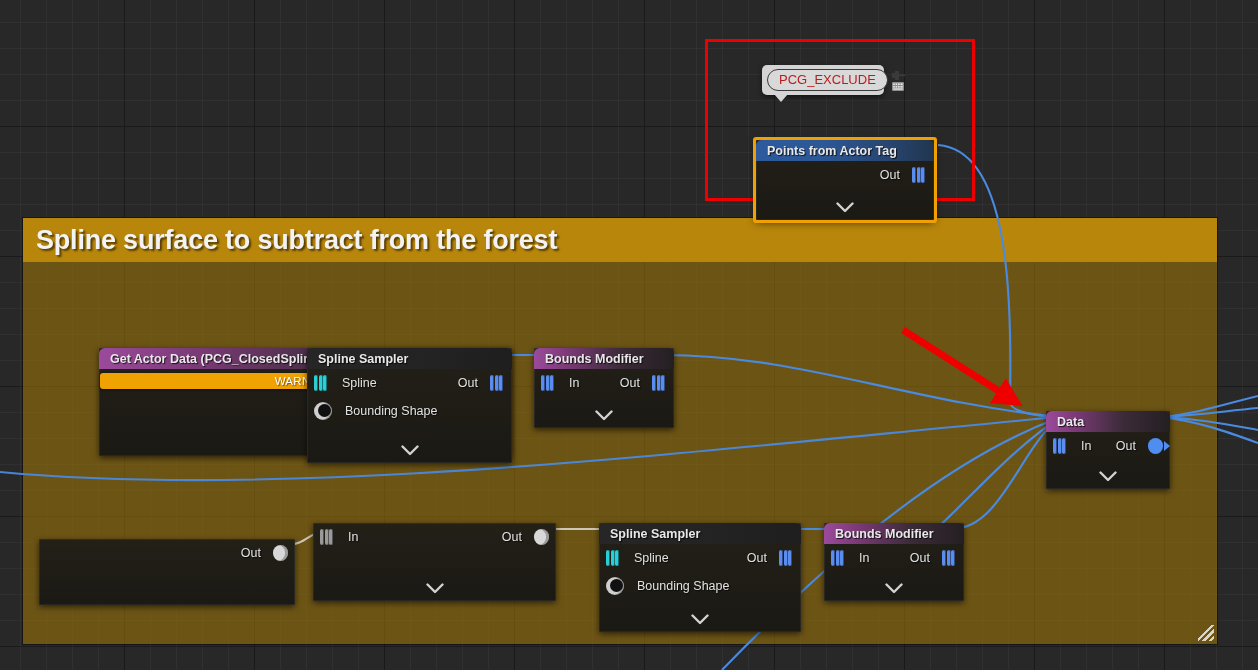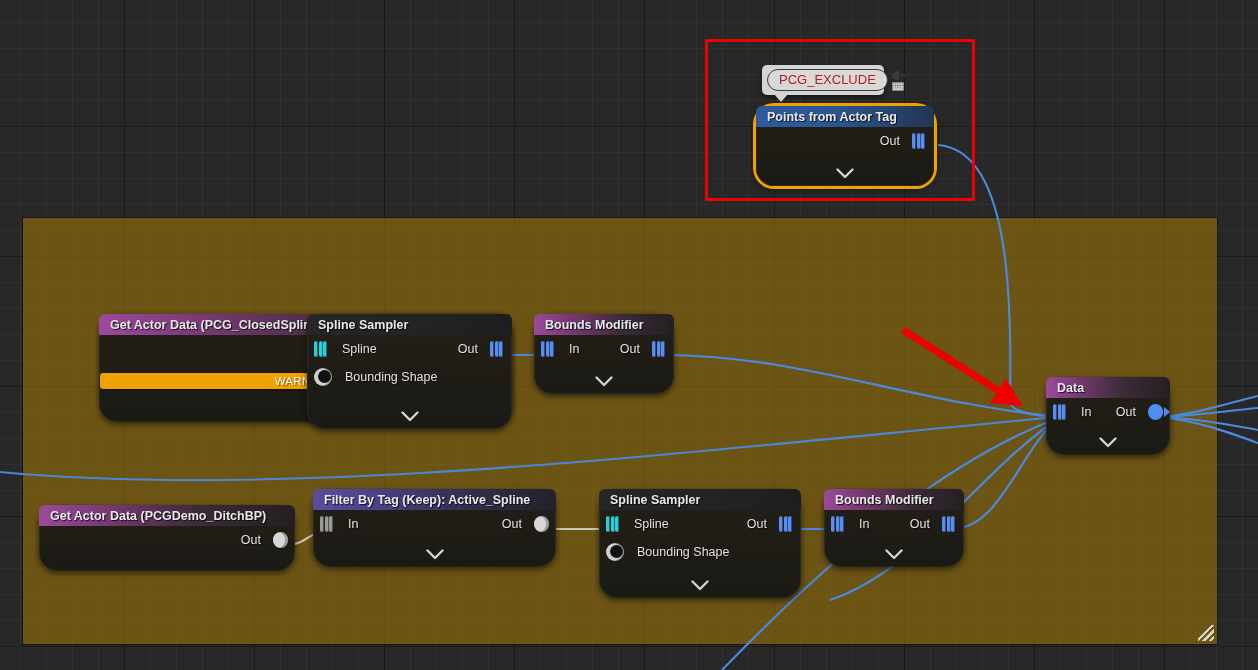--- a/index.html
+++ b/index.html
@@ -61,24 +61,25 @@
     background:
       linear-gradient(135deg, transparent 0 42%, rgba(255,255,255,0.75) 42% 52%, transparent 52% 62%, rgba(255,255,255,0.75) 62% 72%, transparent 72% 82%, rgba(255,255,255,0.75) 82% 92%, transparent 92%);
   }
 
   
   #wires { position: absolute; left:0; top:0; width: 1258px; height: 670px; pointer-events: none; }
 
   
   .node {
     position: absolute;
-    border-radius: 18px;
+    border-radius: 1px;
     background: linear-gradient(to bottom, #232018 0%, #1b1914 100%);
     box-shadow: 0 2px 6px rgba(0,0,0,0.6), inset 0 0 0 1px rgba(255,255,255,0.06);
     overflow: visible;
+    margin-top: 34px;
   }
   .node-hdr {
     height: 21px;
     border-radius: 6px 6px 0 0;
     display: flex;
     align-items: center;
     padding-left: 11px;
     box-sizing: border-box;
     overflow: hidden;
   }
@@ -228,20 +229,23 @@
   }
   #arrow-layer { position:absolute; left:0; top:0; width:1258px; height:670px; pointer-events:none; }
 </style>
 </head>
 <body>
 
 <div id="canvas">
 
   <div class="comment-box" id="comment-box" style="left: 22px; top: 217px; width: 1196px; height: 428px;">
     <div class="comment-body"></div>
+    <div class="comment-header">
+      <span class="comment-title">Spline surface to subtract from the forest</span>
+    </div>
     <div class="comment-grip"></div>
   </div>
 
   <svg id="wires" viewBox="0 0 1258 670">
     <g fill="none" stroke="#4a8ae0" stroke-width="2.1">
 
       <path d="M 938 145 C 1010 150, 1012 300, 1010 400 C 1008 412, 1035 416, 1058 417"></path>
 
       <path d="M 497 355 C 515 355, 528 355, 546 355"></path>
 
@@ -422,36 +426,30 @@
             </span>
           </div>
         </div>
         <div class="chevron" style="position: absolute; left: 0px; right: 0px; bottom: 3px;">
           <svg width="18" height="11" viewBox="0 0 18 11">
             <path d="M1.5 1.5 L9 9 L16.5 1.5" fill="none" stroke="#d3d3d3" stroke-width="2.4" stroke-linecap="round" stroke-linejoin="round"></path>
           </svg>
         </div>
       </div>
       <div class="node" style="left: 39px; top: 505px; width: 256px; height: 66px;">
-        <div class="node-hdr hdr-purple">
-          <span class="node-title">Get Actor Data (PCGDemo_DitchBP)</span>
-        </div>
         <div class="node-body">
           <div class="pin-row">
             <span class="pin-right">
               <span class="pin-label">Out</span>
               <span class="pin-circle pc-white"></span>
             </span>
           </div>
         </div>
       </div>
       <div class="node" style="left: 313px; top: 489px; width: 243px; height: 78px;">
-        <div class="node-hdr hdr-indigo">
-          <span class="node-title">Filter By Tag (Keep): Active_Spline</span>
-        </div>
         <div class="node-body">
           <div class="pin-row">
             <span class="pin-left">
               <span class="pin-multi pm-blue">
                 <i style="background: rgb(154, 154, 154);"></i>
                 <i style="background: rgb(154, 154, 154);"></i>
                 <i style="background: rgb(154, 154, 154);"></i>
               </span>
               <span class="pin-label">In</span>
             </span>

